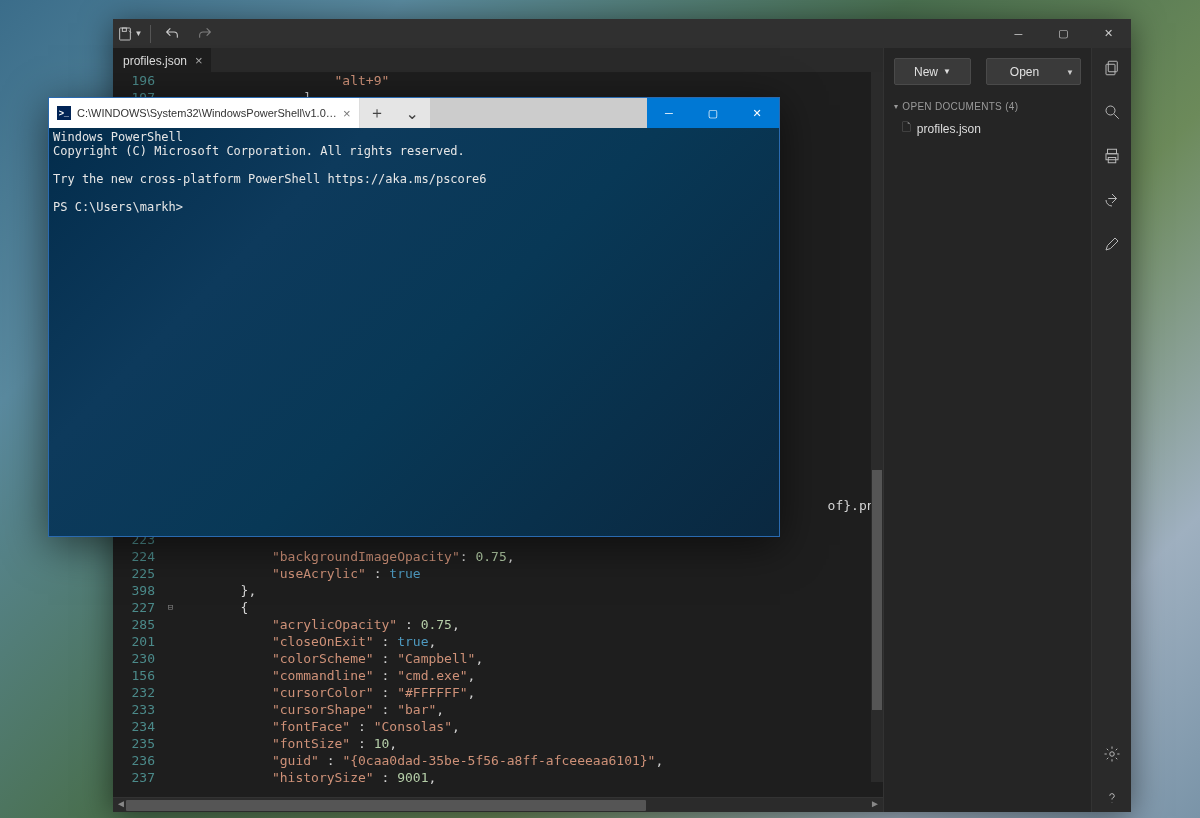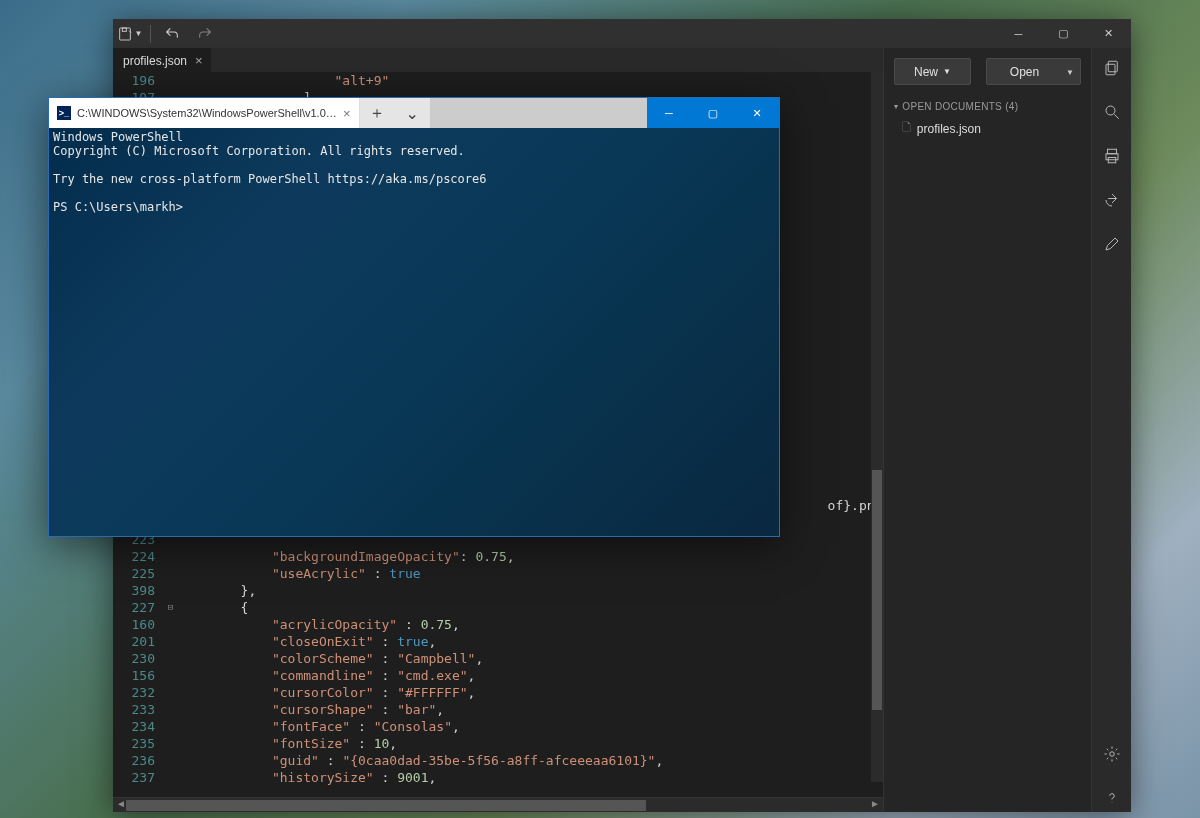--- a/index.html
+++ b/index.html
@@ -383,21 +383,21 @@
             <div class="cw-code-line">218</div>
             <div class="cw-code-line">219</div>
             <div class="cw-code-line">220</div>
             <div class="cw-code-line">221</div>
             <div class="cw-code-line">222</div>
             <div class="cw-code-line">223</div>
             <div class="cw-code-line">224</div>
             <div class="cw-code-line">225</div>
             <div class="cw-code-line">398</div>
             <div class="cw-code-line">227</div>
-            <div class="cw-code-line">160</div>
+            <div class="cw-code-line">285</div>
             <div class="cw-code-line">201</div>
             <div class="cw-code-line">230</div>
             <div class="cw-code-line">156</div>
             <div class="cw-code-line">232</div>
             <div class="cw-code-line">233</div>
             <div class="cw-code-line">234</div>
             <div class="cw-code-line">235</div>
             <div class="cw-code-line">236</div>
             <div class="cw-code-line">237</div>
           </div>

